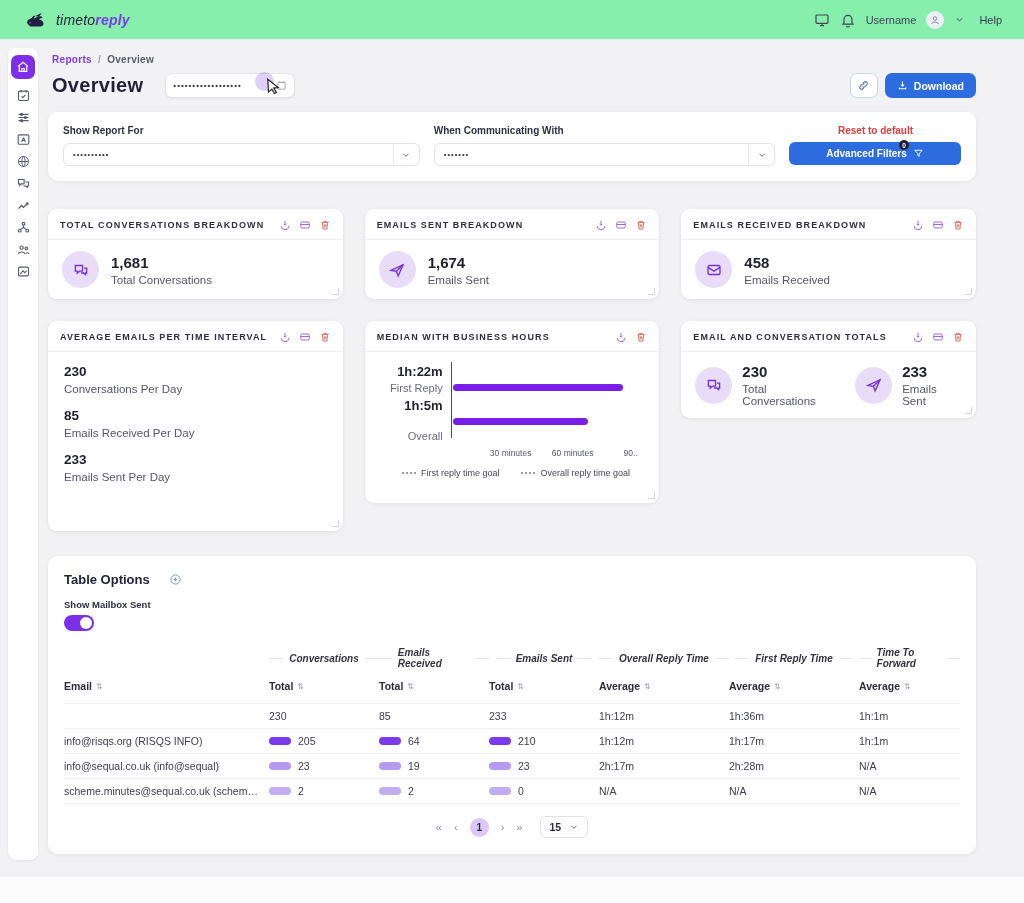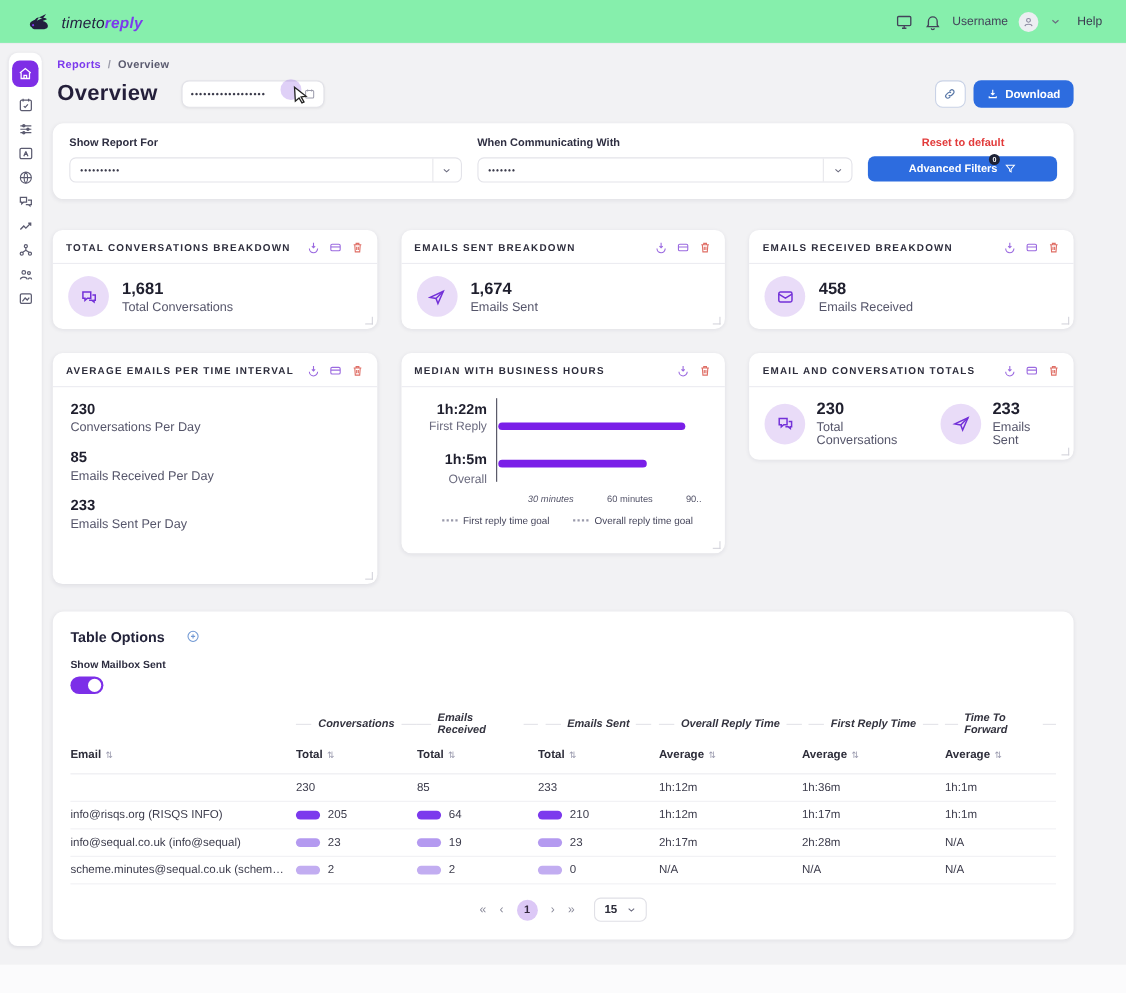--- a/index.html
+++ b/index.html
@@ -86,30 +86,30 @@
   .duo-item { display:flex; align-items:center; gap:10px; }
 
   
   .median-card { height:182px; }
   .chart-wrap { position:relative; height:126px; margin:8px 4px 0 12px; font-size:9px; }
   .axis { position:absolute; left:74px; top:2px; width:1.5px; height:76px; background:#4a4a5a; }
   .bar { position:absolute; left:76px; height:7px; border-radius:4px; background:#7a1fe8; }
   .bar1 { top:24px; } .bar2 { top:58px; }
   .ylab-val { position:absolute; width:66px; text-align:right; font-size:13px; font-weight:bold; color:#1f1f2e; }
   .ylab-name { position:absolute; width:66px; text-align:right; font-size:11px; color:#6a6a7e; }
-  .yv1 { top:4px; } .yn1 { top:22px; } .yv2 { top:50px; } .yn2 { top:70px; }
+  .yv1 { top:4px; } .yn1 { top:22px; } .yv2 { top:38px; } .yn2 { top:70px; }
   .tick { position:absolute; top:88px; transform:translateX(-50%); color:#55556a; font-size:8.5px; }
-  .t1 { left:124px;font-style:italic; } .t2 { left:196px; } .t3 { left:254px; }
+  .t1 { left:134px; } .t2 { left:196px; } .t3 { left:254px; }
   .legend { position:absolute; left:0; right:0; top:108px; display:flex; justify-content:center; gap:22px; }
   .leg-item { display:flex; align-items:center; gap:5px; color:#44445a; font-size:9px; }
   .leg-dash { width:14px; border-top:2px dotted #9a9aab; }
 
   
   .table-card { margin-top:25px; background:#fff; border-radius:10px; box-shadow:0 1px 4px rgba(30,30,60,.07); padding:16px 16px 12px; }
-  .topt-row { display:flex; gap:19px; }
+  .topt-row { display:flex; align-items:center; gap:19px; }
   .topt-title { font-size:13px; font-weight:bold; color:#23233a; }
   .plus-icn { width:13px; height:13px; color:#7199d4; }
   .toggle-label { margin-top:12px; font-size:9.5px; font-weight:bold; color:#2d2d40; }
   .toggle { margin-top:5px; width:30px; height:16px; border-radius:9px; background:#7c2fe8; position:relative; }
   .toggle::after { content:""; position:absolute; right:2px; top:2px; width:12px; height:12px; border-radius:50%; background:#fff; }
 
   .tgrid { display:grid; grid-template-columns:205px 110px 110px 110px 130px 130px 1fr; align-items:center; }
   .group-row { margin-top:16px; }
   .group-cell { display:flex; align-items:center; justify-content:center; gap:6px; font-size:10px; font-weight:bold; font-style:italic; color:#33333f; }
   .group-cell::before, .group-cell::after { content:""; width:14px; border-top:1px solid #e3e3e8; }

